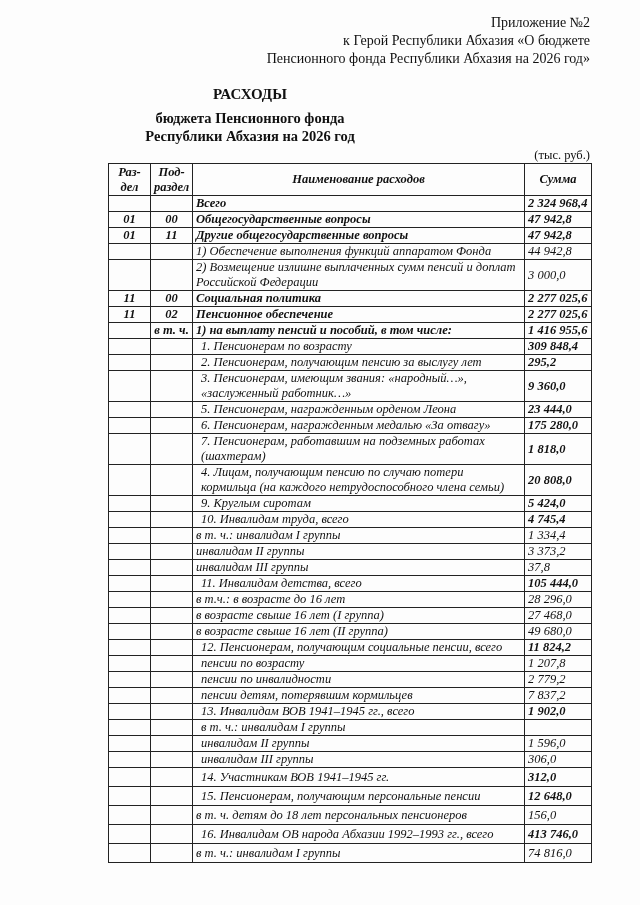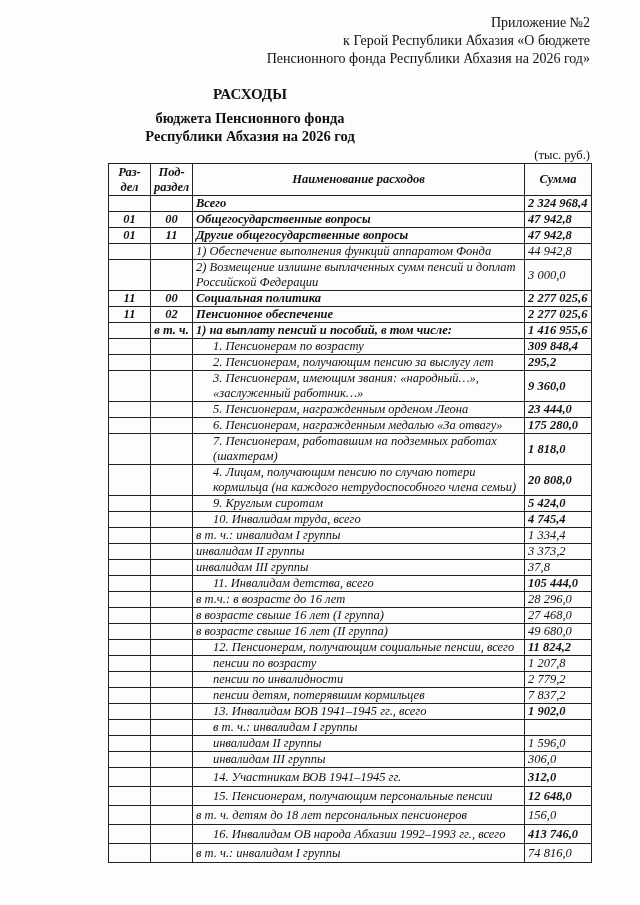--- a/index.html
+++ b/index.html
@@ -22,21 +22,21 @@
   }
   td, th { border:1px solid #222; padding:0 3px; line-height:15px; vertical-align:middle; }
   th { font-weight:bold; text-align:center; font-size:12.5px; }
   col.c1 { width:42px; } col.c2 { width:42px; } col.c3 { width:332px; } col.c4 { width:67px; }
   td.c { text-align:center; }
   td.r { text-align:left; }
   .b { font-weight:bold; }
   tr.h2row td { height:30px; }
   tr.t19 td { height:18px; }
   td.name { }
-  td.ind { padding-left:20px; }
+  td.ind { padding-left:8px; }
 </style>
 </head>
 <body>
 
 <div id="h1" class="hdr">Приложение №2</div>
 <div id="h2" class="hdr">к Герой Республики Абхазия «О бюджете</div>
 <div id="h3" class="hdr">Пенсионного фонда Республики Абхазия на 2026 год»</div>
 
 <div id="t1" class="title">РАСХОДЫ</div>
 <div id="t2" class="title">бюджета Пенсионного фонда</div>

